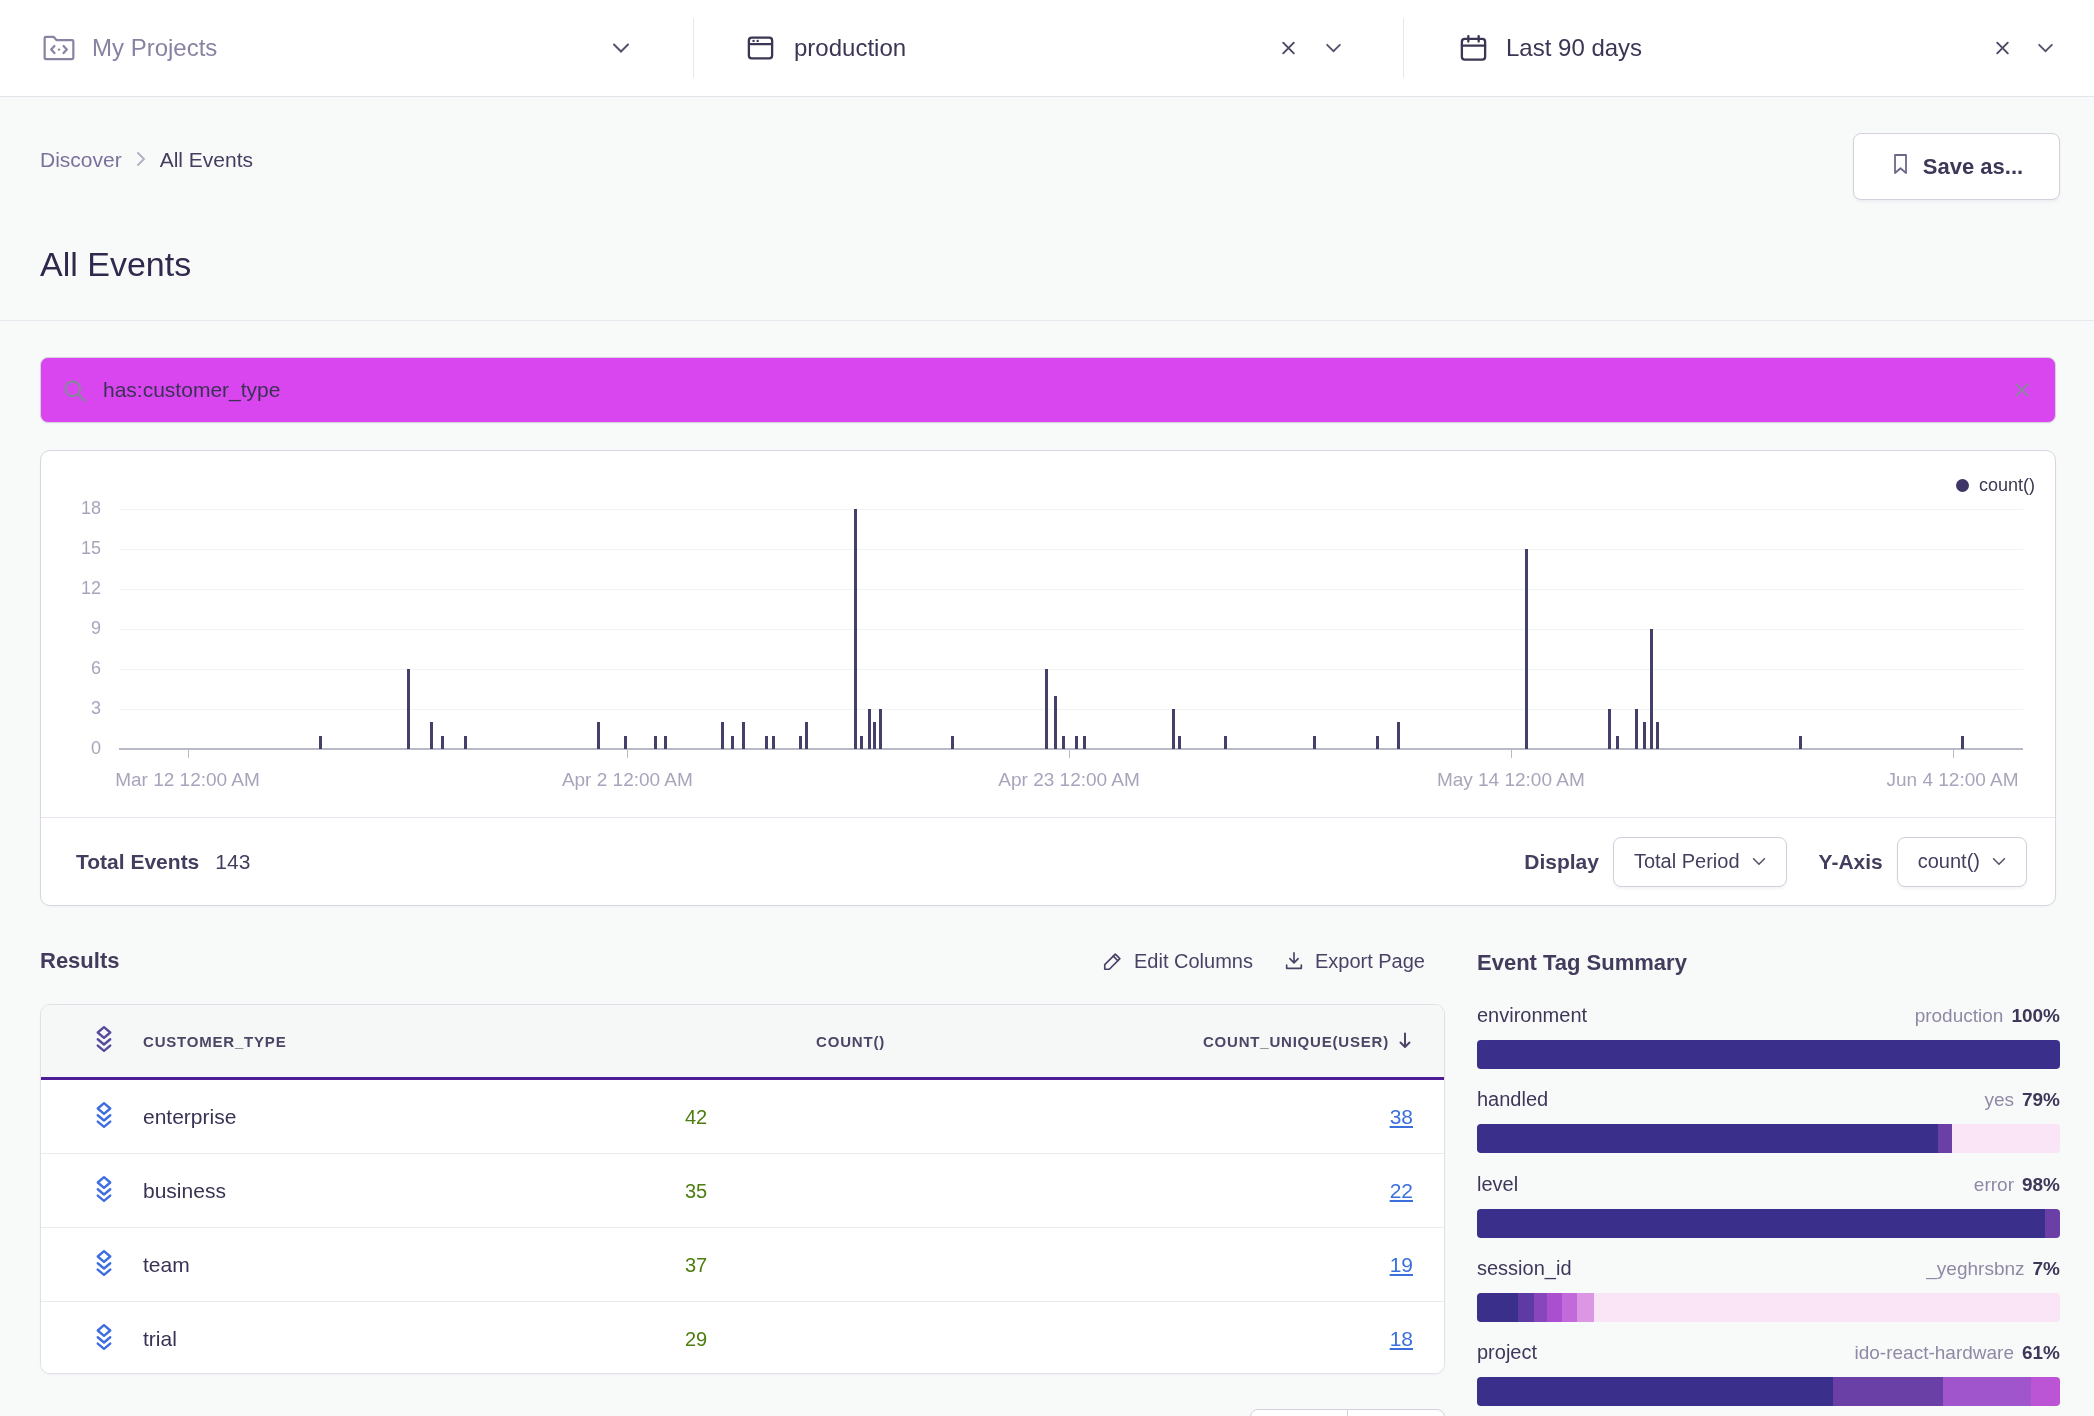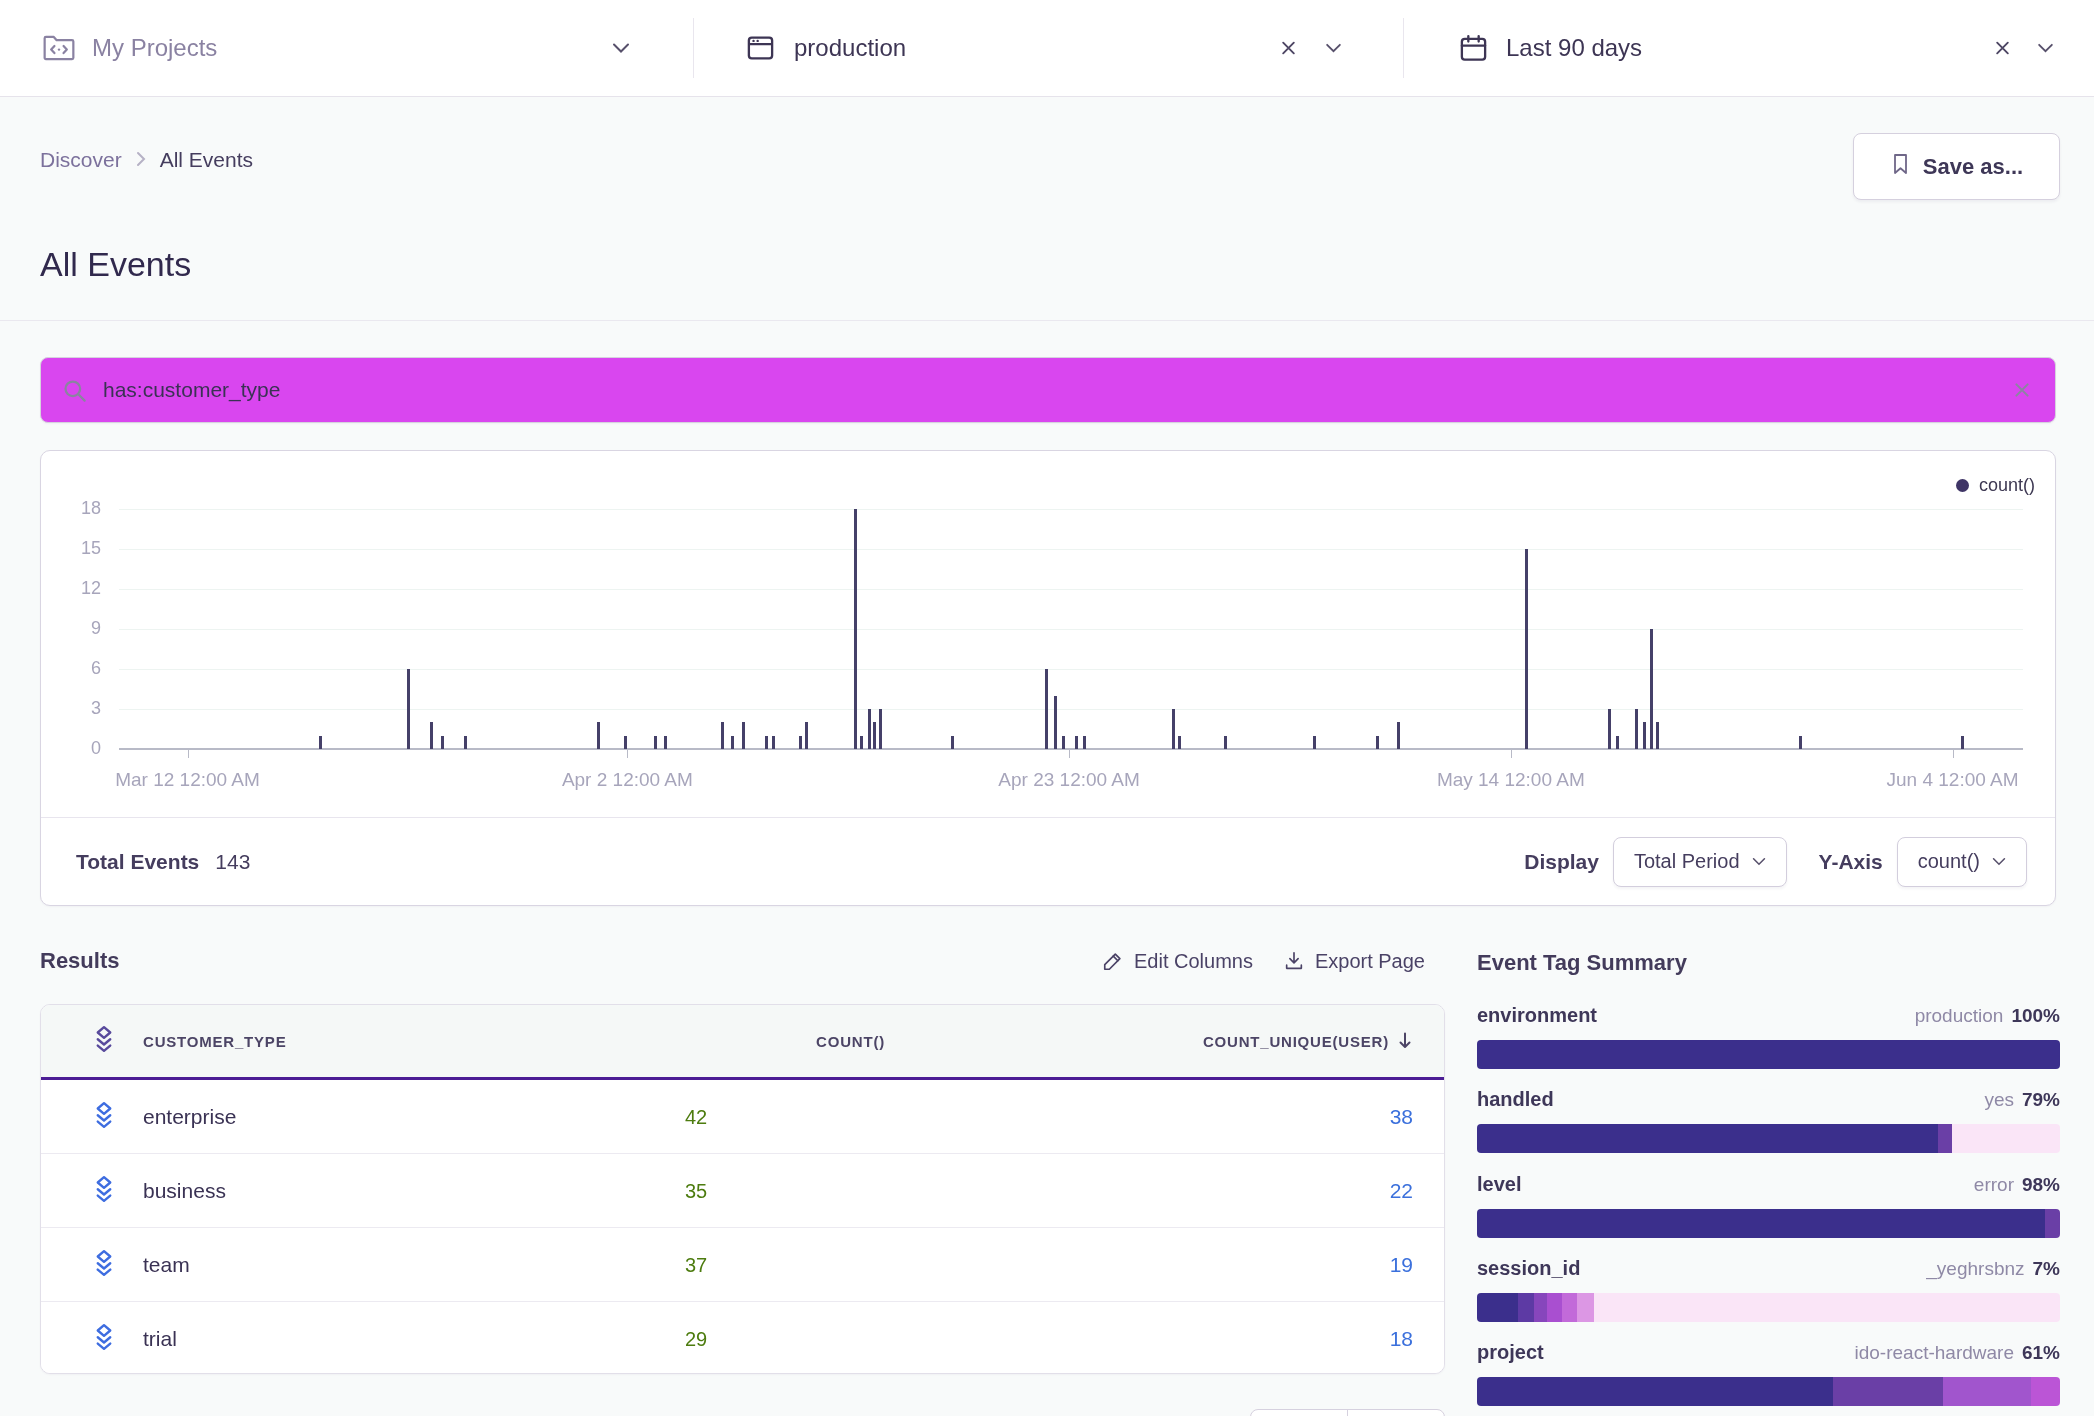--- a/index.html
+++ b/index.html
@@ -68,32 +68,32 @@
          border:1px solid #e2dfe9;border-radius:10px;overflow:hidden;box-shadow:0 1px 2px rgba(43,34,81,.04);}
   .t-head{position:relative;height:72px;background:#f5f8f7;border-bottom:3px solid #4c1d95;}
   .h-cell{position:absolute;top:50%;transform:translateY(-50%);font-size:15px;font-weight:bold;
           letter-spacing:.8px;color:#4c4566;white-space:nowrap;}
   .t-row{position:relative;height:73px;border-bottom:1px solid #eceaf1;background:#fff;}
   .c-icon{position:absolute;left:48px;top:50%;transform:translateY(-50%);}
   .c-name{position:absolute;left:102px;top:50%;transform:translateY(-50%);font-size:21px;color:#3a3254;}
   .c-count{position:absolute;left:644px;width:200px;top:50%;transform:translateY(-50%);
            font-size:20px;color:#4d7c0f;cursor:pointer;}
   .c-uniq{position:absolute;left:1172px;width:200px;text-align:right;top:50%;transform:translateY(-50%);
-          font-size:21px;color:#3b70dc;cursor:pointer;}
+          font-size:21px;color:#3b70dc;cursor:pointer;text-decoration:underline;}
   .pagination{position:absolute;left:1250px;top:1409px;width:193px;height:44px;background:#fff;
               border:1px solid #d6d1df;border-radius:8px;display:flex;overflow:hidden;}
   .pg-btn{flex:1;display:flex;align-items:center;justify-content:center;cursor:pointer;}
   .pg-btn + .pg-btn{border-left:1px solid #d6d1df;}
 
   
   .tags{position:absolute;left:1477px;top:948px;width:583px;height:468px;}
   .tags-title{position:absolute;left:0;top:2px;font-size:22px;font-weight:bold;color:#433b5b;}
   .tag-section{position:absolute;left:0;width:583px;height:66px;}
   .tag-labels{position:absolute;left:0;top:0;width:583px;height:26px;display:flex;align-items:baseline;}
-  .tag-name{font-size:20px;font-weight:bold;color:#3e3759;}
+  .tag-name{font-size:20px;font-weight:normal;color:#3e3759;}
   .tag-right{margin-left:auto;display:flex;align-items:baseline;gap:8px;}
   .tag-value{font-size:19px;color:#8f89a6;}
   .tag-pct{font-size:19px;font-weight:bold;color:#3e3759;}
   .tag-bar{position:absolute;left:0;top:36px;width:583px;height:29px;border-radius:4px;overflow:hidden;
            display:flex;cursor:pointer;}
   .tag-seg{height:100%;}
 </style>
 </head>
 <body>
 

